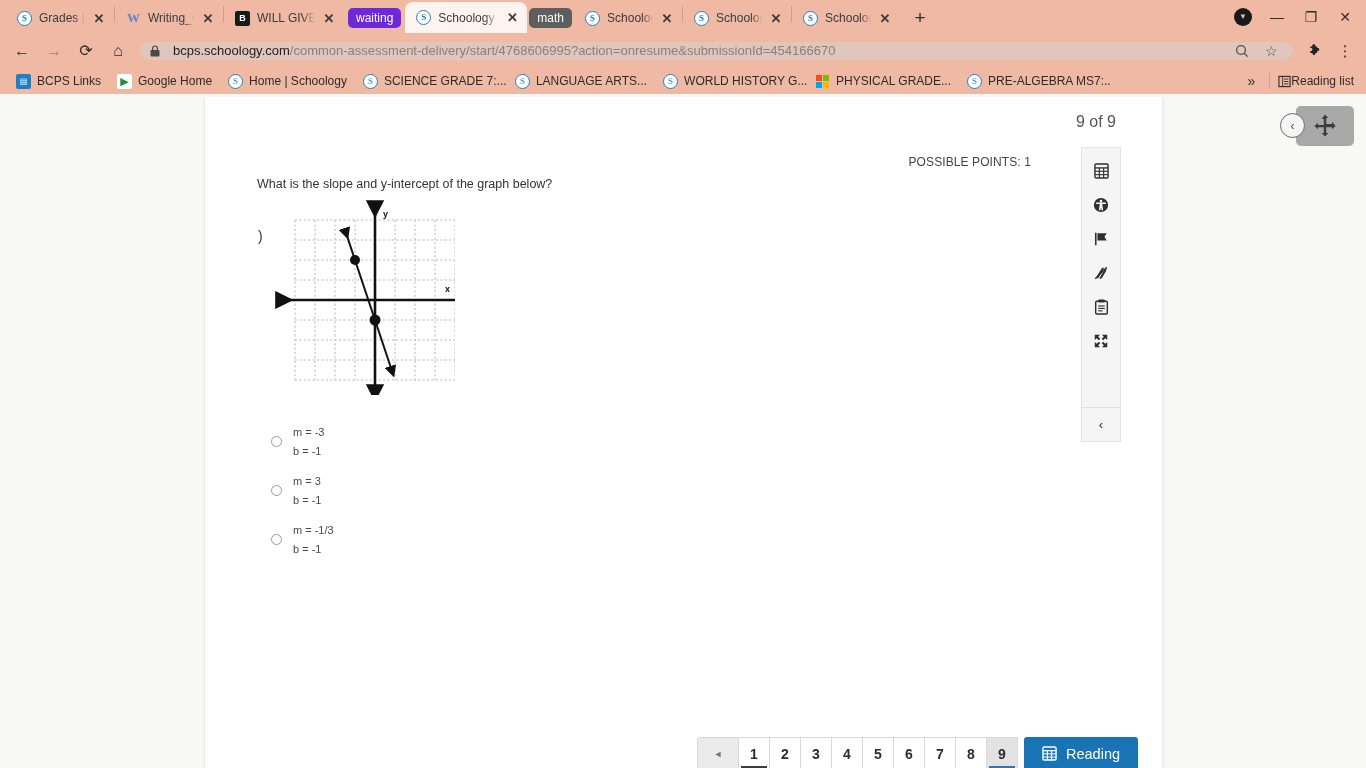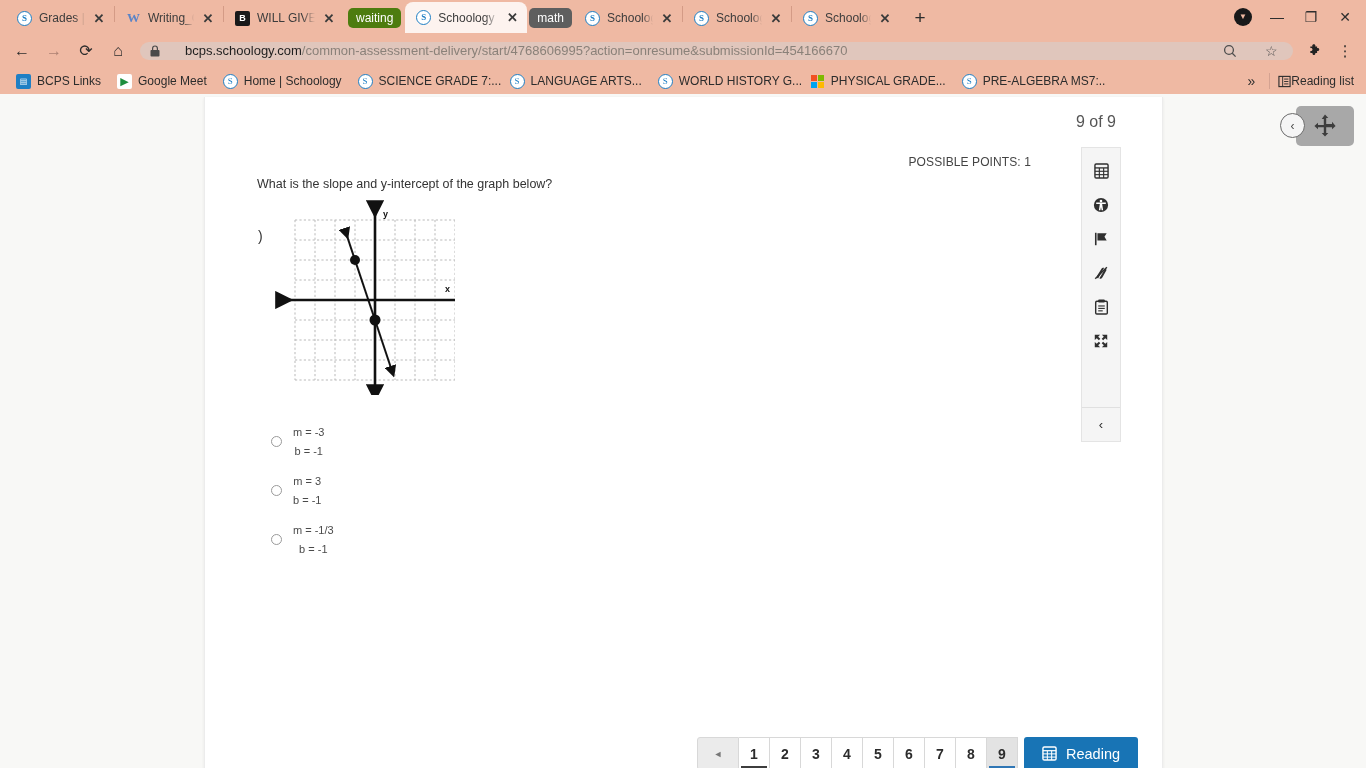--- a/index.html
+++ b/index.html
@@ -77,21 +77,21 @@
     display: flex; align-items: center; justify-content: center;
     font-size: 13px; color: #3a3a3a; font-weight: 600;
   }
   .tab-chip {
     border-radius: 5px;
     padding: 3px 8px;
     font-size: 12px;
     color: #ffffff;
     line-height: 14px;
   }
-  .chip-waiting { background: #4d7c0f; }
+  .chip-waiting { background: #6d28d9; }
   .chip-math { background: #5e5e5e; }
   .tab-plus {
     width: 28px; height: 28px; margin-left: 6px; margin-bottom: 1px;
     display: flex; align-items: center; justify-content: center;
     font-size: 19px; color: #2e2e2e; font-weight: 300;
   }
   #window-ctrls {
     position: absolute; right: 0; top: 0; height: 33px;
     display: flex; align-items: center; gap: 0px; padding-right: 4px;
   }
@@ -114,21 +114,21 @@
     color: #2d2d2d; font-size: 16px;
   }
   .nav-btn.disabled { color: #ac8072; }
   #omnibox {
     flex: 1 1 auto;
     height: 18px; margin: 0 7px 0 6px;
     background: #e0c6bc;
     border-radius: 13px;
     display: flex; align-items: center;
     padding: 0 10px;
-    gap: 24px;
+    gap: 12px;
     min-width: 0;
   }
   #lock-icon { flex: 0 0 11px; color: #4a4a4a; font-size: 11px; }
   #url-text {
     flex: 1 1 auto; font-size: 13px; color: #8a8179;
     white-space: nowrap; overflow: hidden;
   }
   #url-text b { color: #1f1f1f; font-weight: normal; }
   #omni-zoom { flex: 0 0 18px; color: #4d4d4d; font-size: 13px; }
   #omni-star { flex: 0 0 18px; color: #4d4d4d; font-size: 14px; }
@@ -207,21 +207,21 @@
   
   #options { position: absolute; left: 66px; top: 320px; width: 420px; }
   .opt {
     display: flex; align-items: center; gap: 8px;
     height: 49px;
   }
   .opt-radio {
     flex: 0 0 11px; width: 11px; height: 11px; border-radius: 50%;
     border: 1px solid #9a9a9a; background: #fff;
   }
-  .opt-lines { display: flex; flex-direction: column; gap: 7px; padding-left: 3px; align-items: center; }
+  .opt-lines { display: flex; flex-direction: column; gap: 7px; padding-left: 3px; }
   .opt-lines span { font-size: 11px; color: #4a4a4a; }
 
   
   #pager {
     position: absolute; left: 492px; bottom: 31px;
     display: flex; align-items: stretch; height: 33px;
   }
   .pg {
     min-width: 31px; padding: 0 10px;
     border: 1px solid #d8d8d8; border-left: none;
@@ -392,21 +392,21 @@
     <div class="tb-icon">⋮</div>
   </div>
 
   <div id="bookmarks">
     <div class="bm">
       <span class="bm-ico bm-sheet">▤</span>
       <span>BCPS Links</span>
     </div>
     <div class="bm">
       <span class="bm-ico bm-meet">▶</span>
-      <span>Google Meet</span>
+      <span>Google Home</span>
     </div>
     <div class="bm">
       <span class="bm-ico fav-schoology">S</span>
       <span>Home | Schoology</span>
     </div>
     <div class="bm">
       <span class="bm-ico fav-schoology">S</span>
       <span>SCIENCE GRADE 7:...</span>
     </div>
     <div class="bm">

